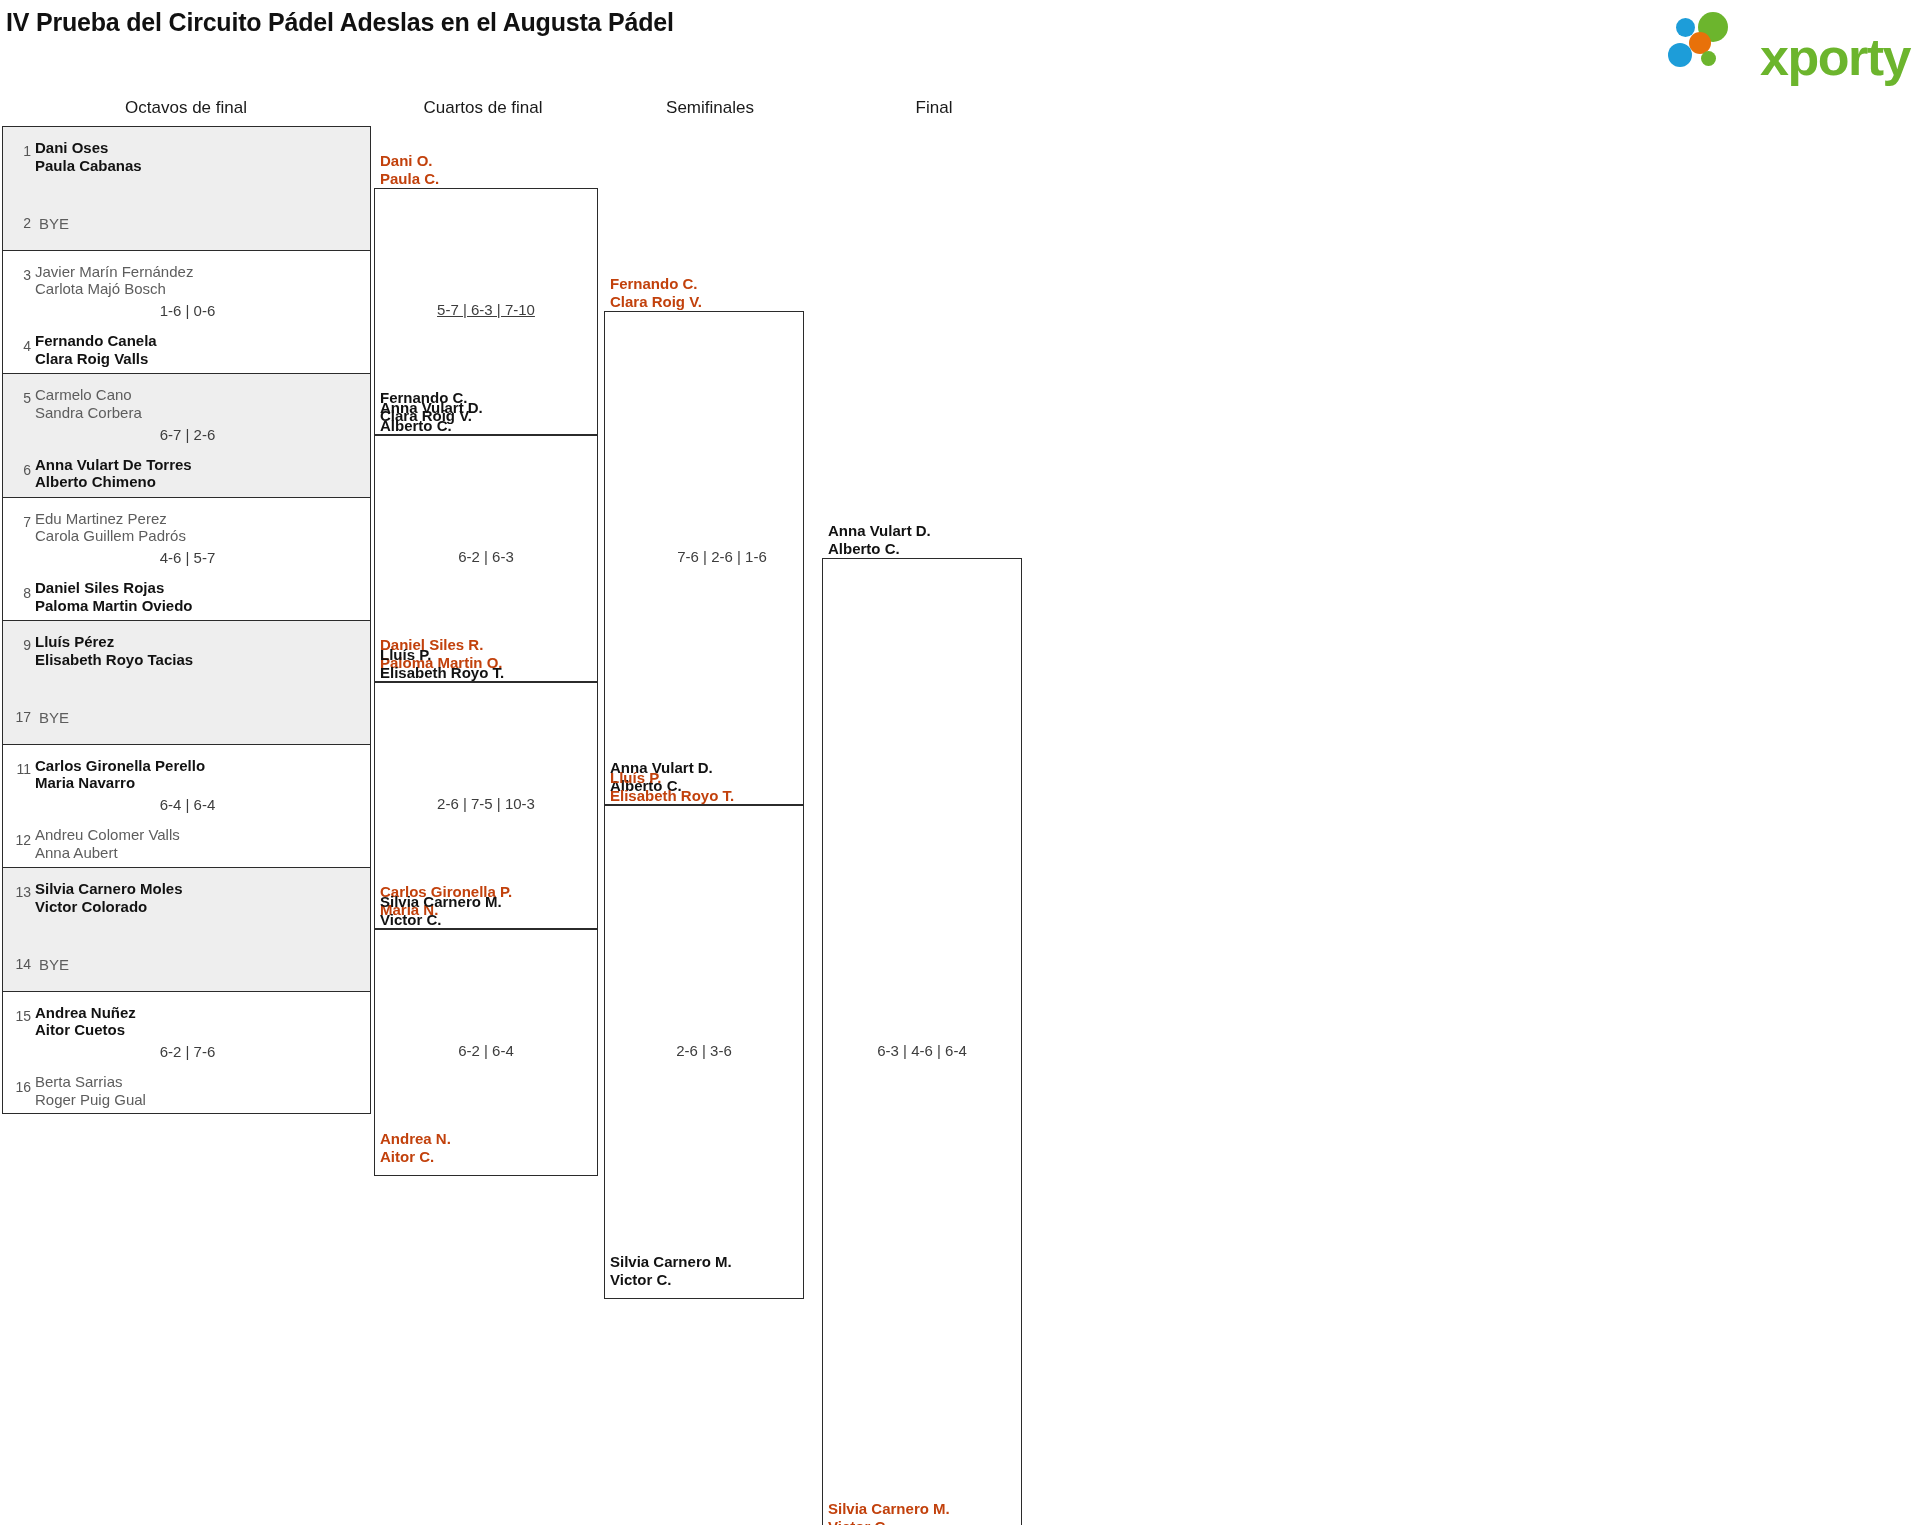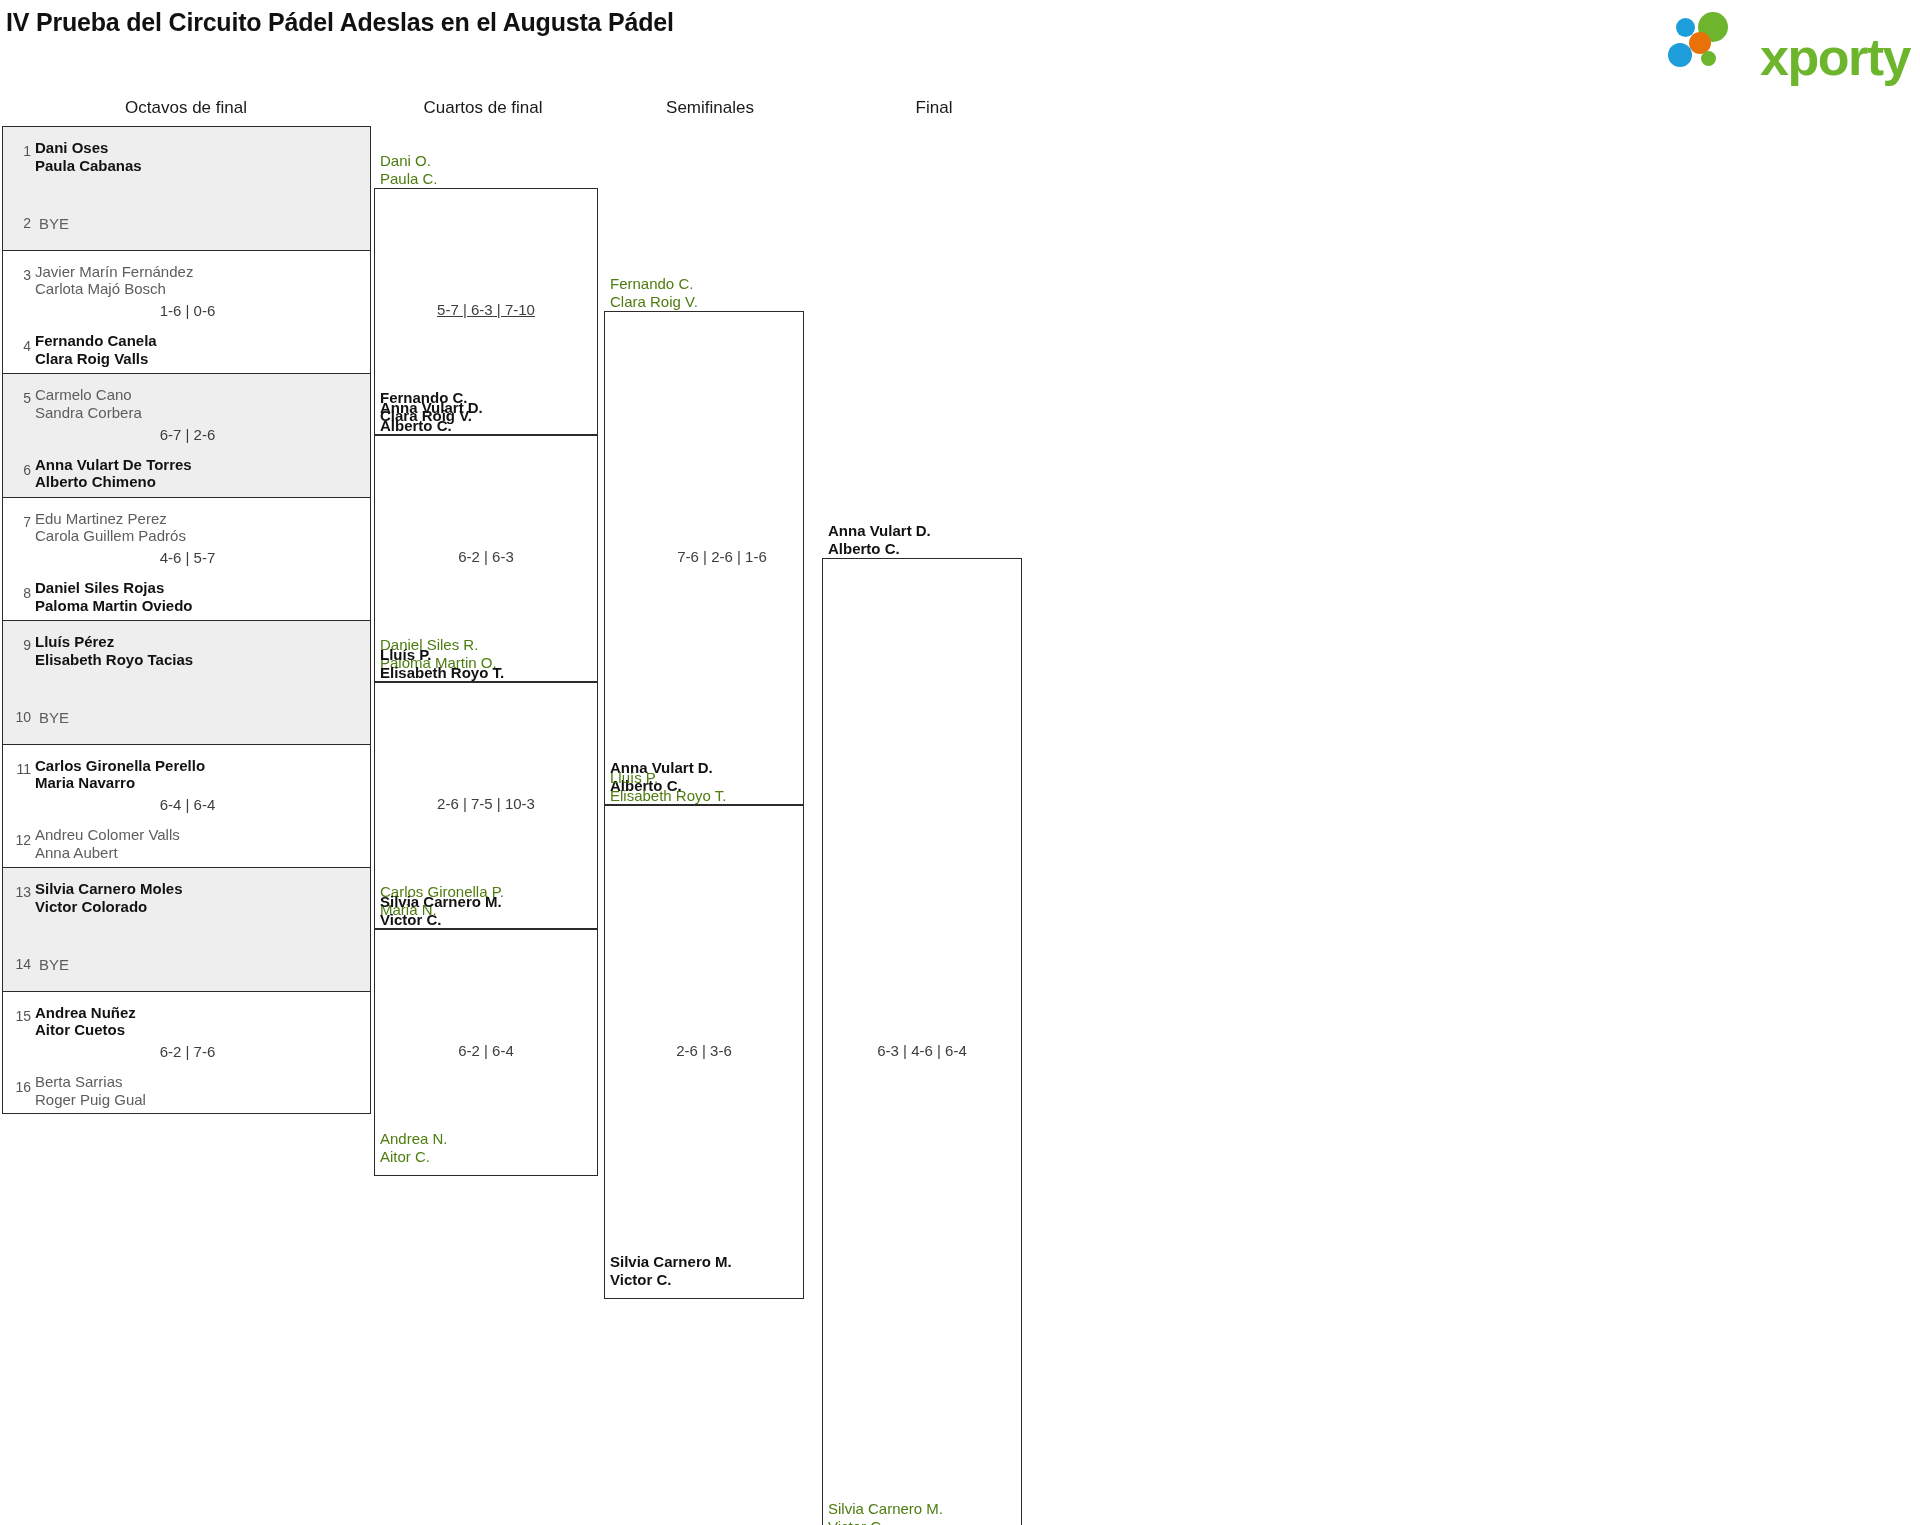--- a/index.html
+++ b/index.html
@@ -62,21 +62,21 @@
     font-size: 15px; color: #5d5d5d;
   }
   .score {
     position: absolute;
     font-size: 15px; color: #3d3d3d; text-align: center; white-space: nowrap;
   }
 
   
   .lbl { position: absolute; font-size: 15px; line-height: 1.2; white-space: nowrap; }
   .lbl.win { font-weight: 700; color: #121212; }
-  .lbl.lose { font-weight: 400; color: #4d7c0f; }
+  .lbl.lose { font-weight: 700; color: #c2410c; }
   .lbl .n2 { display: block; }
 </style>
 </head>
 <body>
 
 <div id="root">
 
   <div class="title">
     <span>IV Prueba del Circuito Pádel Adeslas en el Augusta Pádel</span>
   </div>
@@ -122,21 +122,21 @@
       <div class="r1box" style="left: 2px; top: 496.5px; width: 369px; height: 123.5px;">
         <div class="seed" style="top: 16px;">7</div>
         <div class="team lose" style="top: 12px;"><span>Edu Martinez Perez</span><span class="n2">Carola Guillem Padrós</span></div>
         <div class="seed" style="top: 87.5px;">8</div>
         <div class="team win" style="top: 81.5px;"><span>Daniel Siles Rojas</span><span class="n2">Paloma Martin Oviedo</span></div>
         <div class="score" style="left: 0px; width: 369px; top: 51.75px;">4-6 | 5-7</div>
       </div>
       <div class="r1box shade" style="left: 2px; top: 620px; width: 369px; height: 123.5px;">
         <div class="seed" style="top: 16px;">9</div>
         <div class="team win" style="top: 12px;"><span>Lluís Pérez</span><span class="n2">Elisabeth Royo Tacias</span></div>
-        <div class="seed" style="top: 87.5px;">10</div>
+        <div class="seed" style="top: 87.5px;">17</div>
         <div class="bye" style="top: 87.5px;">BYE</div>
       </div>
       <div class="r1box" style="left: 2px; top: 743.5px; width: 369px; height: 123.5px;">
         <div class="seed" style="top: 16px;">11</div>
         <div class="team win" style="top: 12px;"><span>Carlos Gironella Perello</span><span class="n2">Maria Navarro</span></div>
         <div class="seed" style="top: 87.5px;">12</div>
         <div class="team lose" style="top: 81.5px;"><span>Andreu Colomer Valls</span><span class="n2">Anna Aubert</span></div>
         <div class="score" style="left: 0px; width: 369px; top: 51.75px;">6-4 | 6-4</div>
       </div>
       <div class="r1box shade" style="left: 2px; top: 867px; width: 369px; height: 123.5px;">

